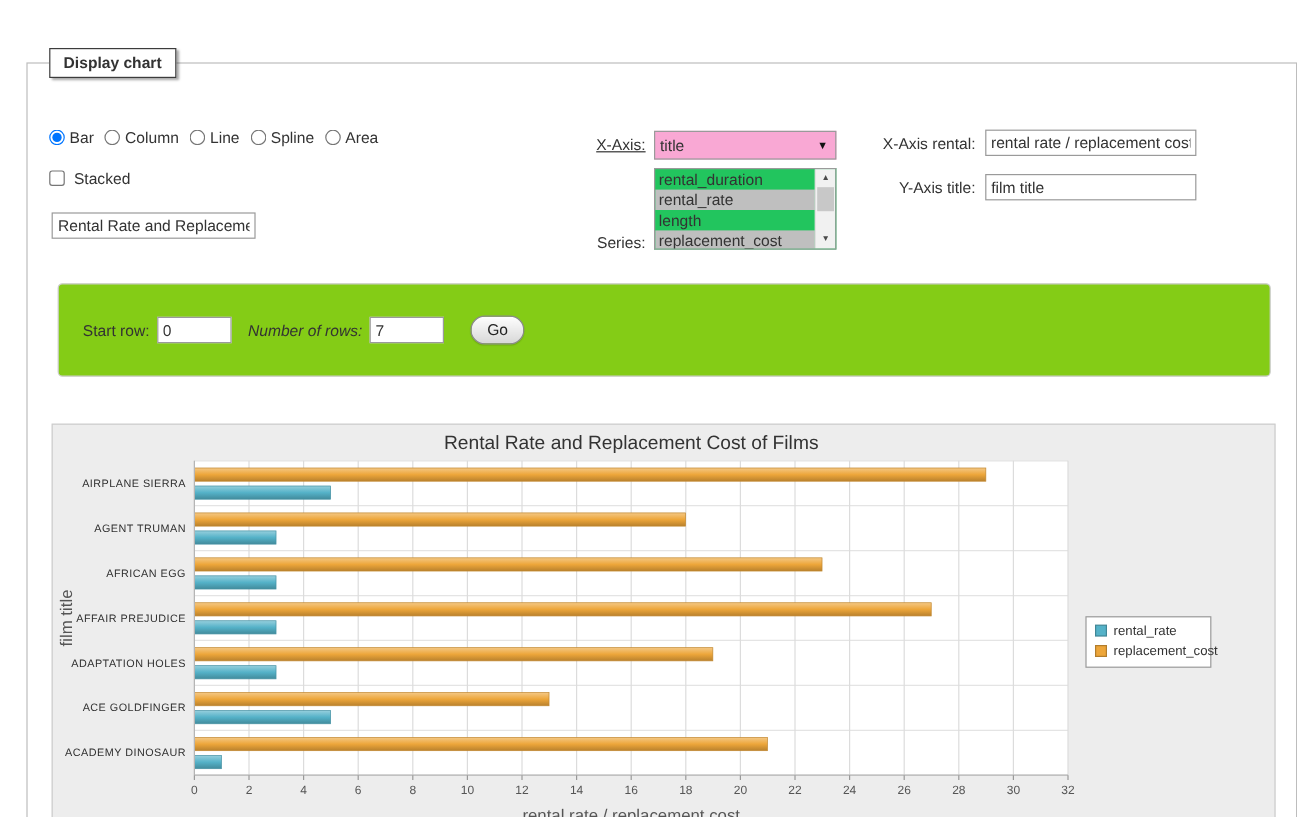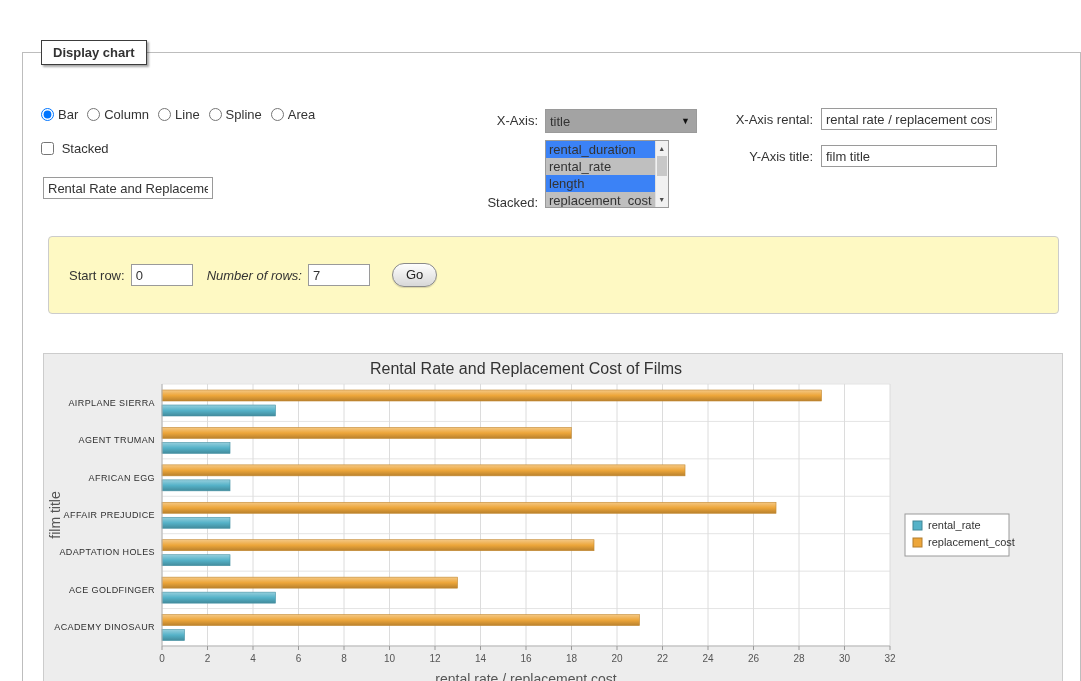--- a/index.html
+++ b/index.html
@@ -28,56 +28,56 @@
   .stacked-row { left:18px; top:76px; }
 
   input[type=text] {
     border:1px solid #9a9a9a; background:#fff; color:#333;
     font-family:"Liberation Sans", sans-serif; font-size:13px;
     padding:2px 4px; height:22px;
   }
   .title-input { left:20px; top:112px; width:170px; }
 
   .lbl { color:#333; }
-  .lbl-xaxis   { left:420px; top:48px;  width:95px; text-align:right; }
+  .lbl-xaxis   { left:420px; top:48px;  width:95px; text-align:right;text-decoration:underline; }
   .lbl-series  { left:420px; top:130px; width:95px; text-align:right; }
   .lbl-xlabel  { left:690px; top:47px;  width:100px; text-align:right; }
   .lbl-ylabel  { left:690px; top:84px;  width:100px; text-align:right; }
   .xlabel-input { left:798px; top:43px; width:176px; }
   .ylabel-input { left:798px; top:80px; width:176px; }
 
   
   .selectbox {
     left:522px; top:44px; width:152px; height:24px;
-    border:1px solid #9a9a9a; background:#a3a3a3;
+    border:1px solid #9a9a9a; background:#f9a8d4;
     display:flex; align-items:center; padding:0 4px; cursor:default;
   }
   .selectbox .val { flex:1; }
   .selectbox .arrow { font-size:9px; color:#111; padding-right:2px; }
 
   
   .listbox {
-    left:522px; top:75px; width:124px; height:68px;
-    border:1px solid #9a9a9a; background:#3b82f6;
+    left:522px; top:75px; width:152px; height:68px;
+    border:1px solid #9a9a9a; background:#22c55e;
     display:flex; overflow:hidden;
   }
   .listbox .opts { flex:1; }
   .listbox .opt { height:17px; line-height:17px; padding:0 3px; white-space:nowrap; }
   .listbox .opt.sel { background:#bfbfbf; }
   .scrollbar { width:17px; background:#f1f1f1; border-left:1px solid #e0e0e0;
     display:flex; flex-direction:column; }
   .sb-btn { height:15px; line-height:15px; text-align:center; font-size:7px;
     color:#4a4a4a; background:#f1f1f1; }
   .sb-track { flex:1; position:relative; }
   .sb-thumb { position:absolute; left:1px; right:1px; top:0; height:20px; background:#c8c8c8; }
 
   
   .rows-panel {
     left:25px; top:171px; width:1011px; height:78px;
-    background:#fef9c3; border:1px solid #ccc; border-radius:4px;
+    background:#84cc16; border:1px solid #ccc; border-radius:4px;
     display:flex; align-items:center; padding-left:20px;
   }
   .rows-panel .num-input { width:62px; margin:0 0 0 6px; }
   .rows-panel .lbl2 { margin-left:14px;font-style:italic; }
   .go-btn {
     margin-left:22px; padding:3px 13px 4px;
     border:1px solid #8a8a8a; border-radius:12px;
     background:linear-gradient(#fefefe,#d8d8d8);
     font-family:"Liberation Sans", sans-serif; font-size:13px; color:#222;
     box-shadow:0 1px 1px rgba(0,0,0,0.15); cursor:pointer;
@@ -117,21 +117,21 @@
   </div>
 
   <input type="text" class="abs title-input" value="Rental Rate and Replacement Cost of Films" style="">
 
   <span class="abs lbl lbl-xaxis">X-Axis:</span>
   <div class="abs selectbox">
     <span class="val">title</span>
     <span class="arrow">▼</span>
   </div>
 
-  <span class="abs lbl lbl-series">Stacked:</span>
+  <span class="abs lbl lbl-series">Series:</span>
   <div class="abs listbox">
     <div class="opts" id="series-options">
         <div class="opt">rental_duration</div>
         <div class="opt sel">rental_rate</div>
         <div class="opt">length</div>
         <div class="opt sel">replacement_cost</div>
       </div>
     <div class="scrollbar">
       <div class="sb-btn">▲</div>
       <div class="sb-track">

